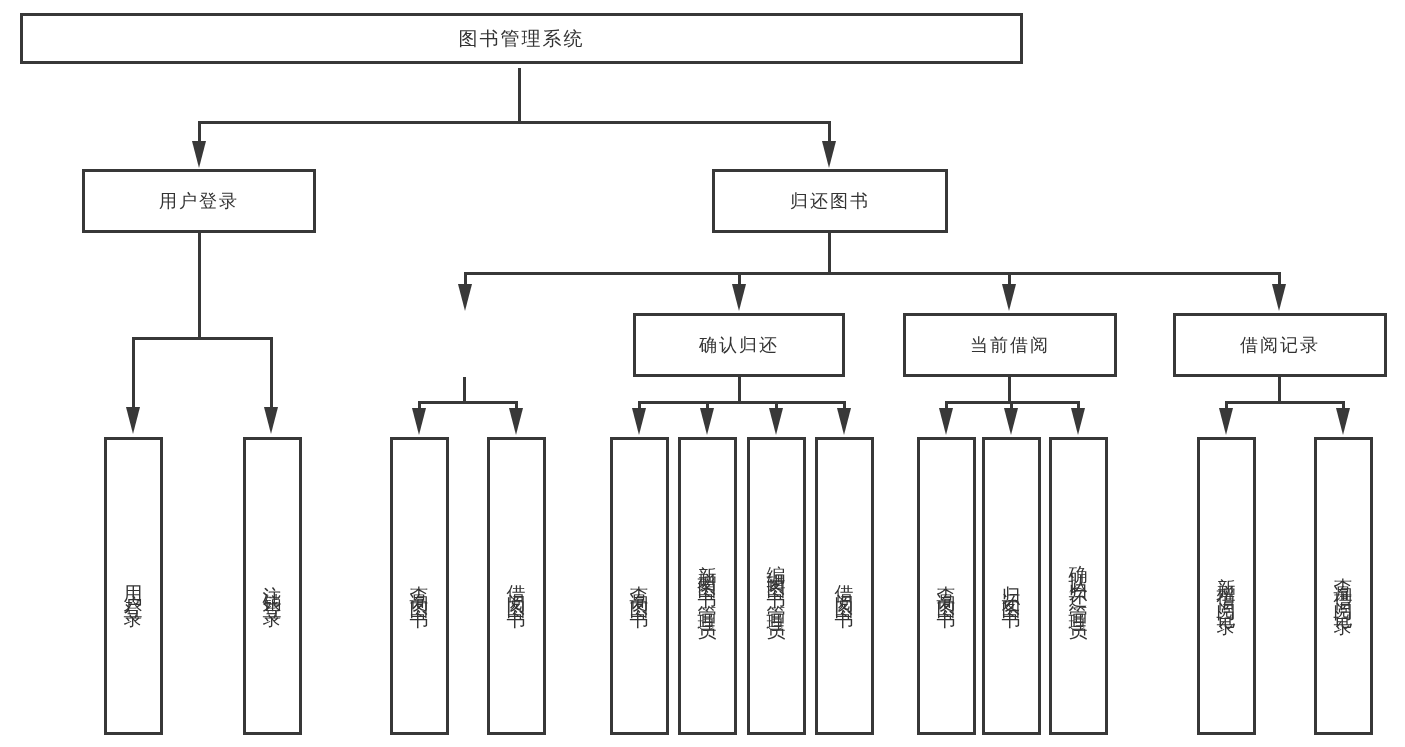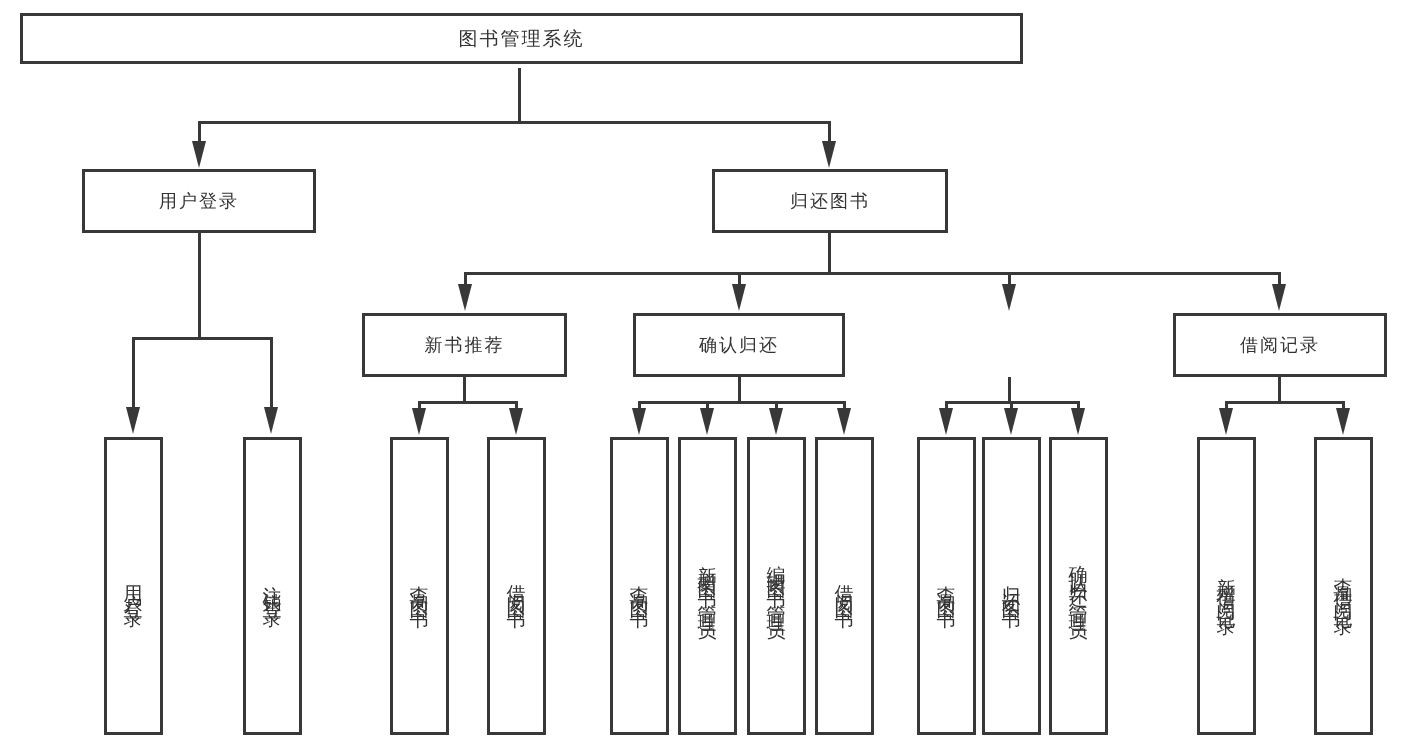--- a/index.html
+++ b/index.html
@@ -109,25 +109,25 @@
   <div class="hline" style="left:464px; top:272px; width:817px;"></div>
   <div class="vline" style="left:464px;  top:272px; height:14px;"></div>
   <div class="arrow" style="left:458px;  top:284px;"></div>
   <div class="vline" style="left:738px;  top:272px; height:14px;"></div>
   <div class="arrow" style="left:732px;  top:284px;"></div>
   <div class="vline" style="left:1008px; top:272px; height:14px;"></div>
   <div class="arrow" style="left:1002px; top:284px;"></div>
   <div class="vline" style="left:1278px; top:272px; height:14px;"></div>
   <div class="arrow" style="left:1272px; top:284px;"></div>
 
-  <div class="hbox" style="left:362px; top:313px; width:205px; height:64px;">
-    <span>新书推荐</span>
-  </div>
   <div class="hbox" style="left:633px; top:313px; width:212px; height:64px;">
     <span>确认归还</span>
+  </div>
+  <div class="hbox" style="left:903px; top:313px; width:214px; height:64px;">
+    <span>当前借阅</span>
   </div>
   <div class="hbox" style="left:1173px; top:313px; width:214px; height:64px;">
     <span>借阅记录</span>
   </div>
 
   <div class="vline" style="left:463px; top:377px; height:24px;"></div>
   <div class="hline" style="left:418px; top:401px; width:100px;"></div>
   <div class="vline" style="left:418px; top:401px; height:8px;"></div>
   <div class="arrow" style="left:412px; top:408px;"></div>
   <div class="vline" style="left:515px; top:401px; height:8px;"></div>

